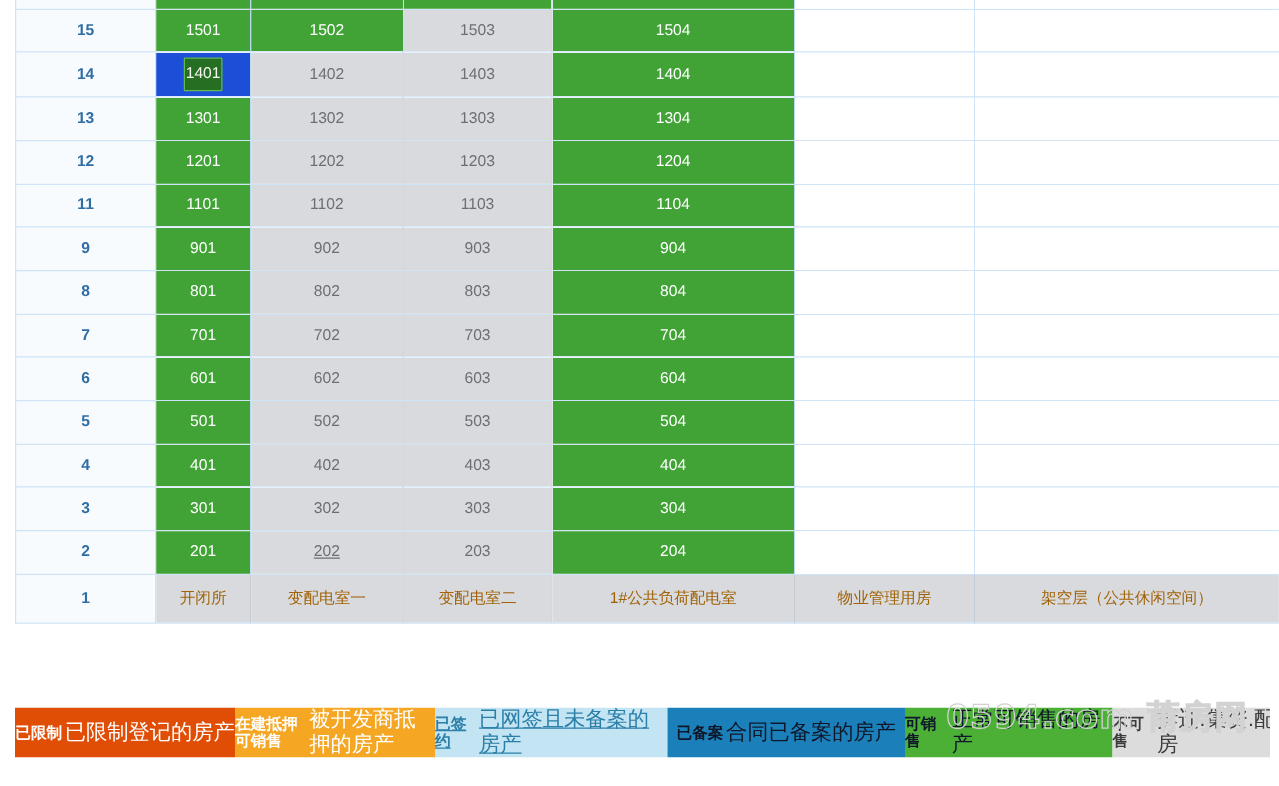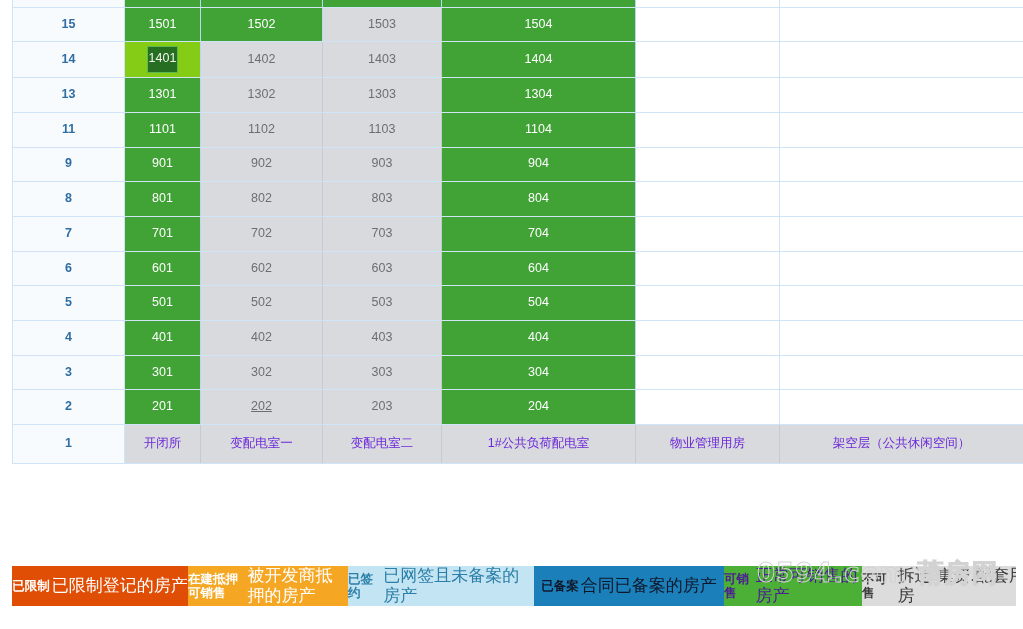--- a/index.html
+++ b/index.html
@@ -76,41 +76,41 @@
     border-right: 1px solid #c2ccd6;
   }
   .cell.blank {
     background: #ffffff;
     border-left: 1px solid #cfe4f7;
     border-right: 1px solid #cfe4f7;
   }
 
   
   .cell.sell.selected {
-    background: #84cc16;
+    background: #1d4ed8;
     padding: 4px 22px;
   }
   .cell.sell.selected .inner {
     display: block;
     background: #266f22;
     color: #f3f6ef;
     border: 1px solid #5fb94f;
     border-radius: 1px;
     padding: 5px 0 6px;
     font-size: 12.5px;
   }
 
   
   .cell .link-underline { text-decoration: underline; }
 
   
   tr.ground td.cell.unsell,
   tr.ground td.cell.blank {
     background: #d8dadd;
-    color: #6d28d9;
+    color: #a16207;
     font-size: 12.5px;
   }
   tr.ground td.floor { background: #f7fbfe; font-weight: bold; }
   tr.ground td { height: 39px; border-bottom: 1px solid #cfe4f7; }
 
   
   .legend {
     position: absolute;
     left: 12px;
     top: 566px;
@@ -133,23 +133,23 @@
     font-weight: bold;
     line-height: 1.15;
   }
   .legend-item .lg-desc {
     font-size: 17px;
     line-height: 1.15;
   }
 
   .lg-restricted { background: #e04e06; color: #ffffff; width: 176px; }
   .lg-mortgage   { background: #f5a623; color: #ffffff; width: 160px; }
-  .lg-signed     { background: #c3e4f2; color: #2b7fa8; width: 186px; }
+  .lg-signed     { background: #c3e4f2; color: #2b7fa8; width: 186px; text-decoration: underline; }
   .lg-filed      { background: #1b80ba; color: #0f172a; width: 190px; }
-  .lg-sellable   { background: #4caf36; color: #4c1d95; width: 138px; }
+  .lg-sellable   { background: #4caf36; color: #0f172a; width: 166px; }
   .lg-nosale     { background: #dcdcdc; color: #3c3c3c; width: 166px; }
 
   
   .watermark {
     position: absolute;
     left: 757px;
     top: 556px;
     font-size: 26px;
     font-weight: bold;
     letter-spacing: 1px;
@@ -209,20 +209,29 @@
         <tr>
           <td class="floor">13</td>
           <td class="cell sell"><span>1301</span></td>
           <td class="cell unsell"><span>1302</span></td>
           <td class="cell unsell"><span>1303</span></td>
           <td class="cell sell"><span>1304</span></td>
           <td class="cell blank"><span></span></td>
           <td class="cell blank"><span></span></td>
         </tr>
         <tr>
+          <td class="floor">12</td>
+          <td class="cell sell"><span>1201</span></td>
+          <td class="cell unsell"><span>1202</span></td>
+          <td class="cell unsell"><span>1203</span></td>
+          <td class="cell sell"><span>1204</span></td>
+          <td class="cell blank"><span></span></td>
+          <td class="cell blank"><span></span></td>
+        </tr>
+        <tr>
           <td class="floor">11</td>
           <td class="cell sell"><span>1101</span></td>
           <td class="cell unsell"><span>1102</span></td>
           <td class="cell unsell"><span>1103</span></td>
           <td class="cell sell"><span>1104</span></td>
           <td class="cell blank"><span></span></td>
           <td class="cell blank"><span></span></td>
         </tr>
         <tr>
           <td class="floor">9</td>

